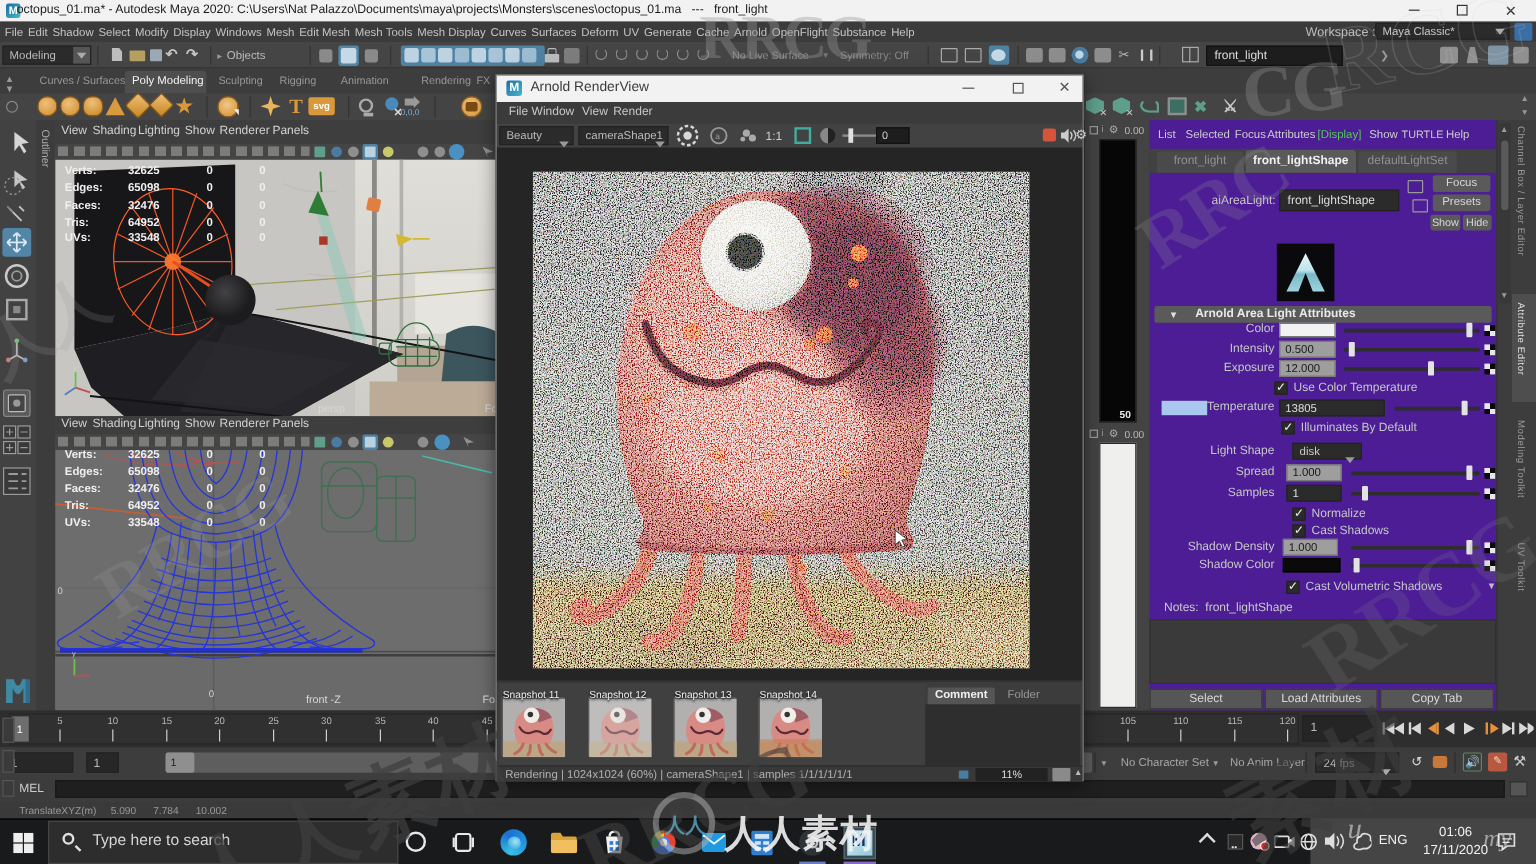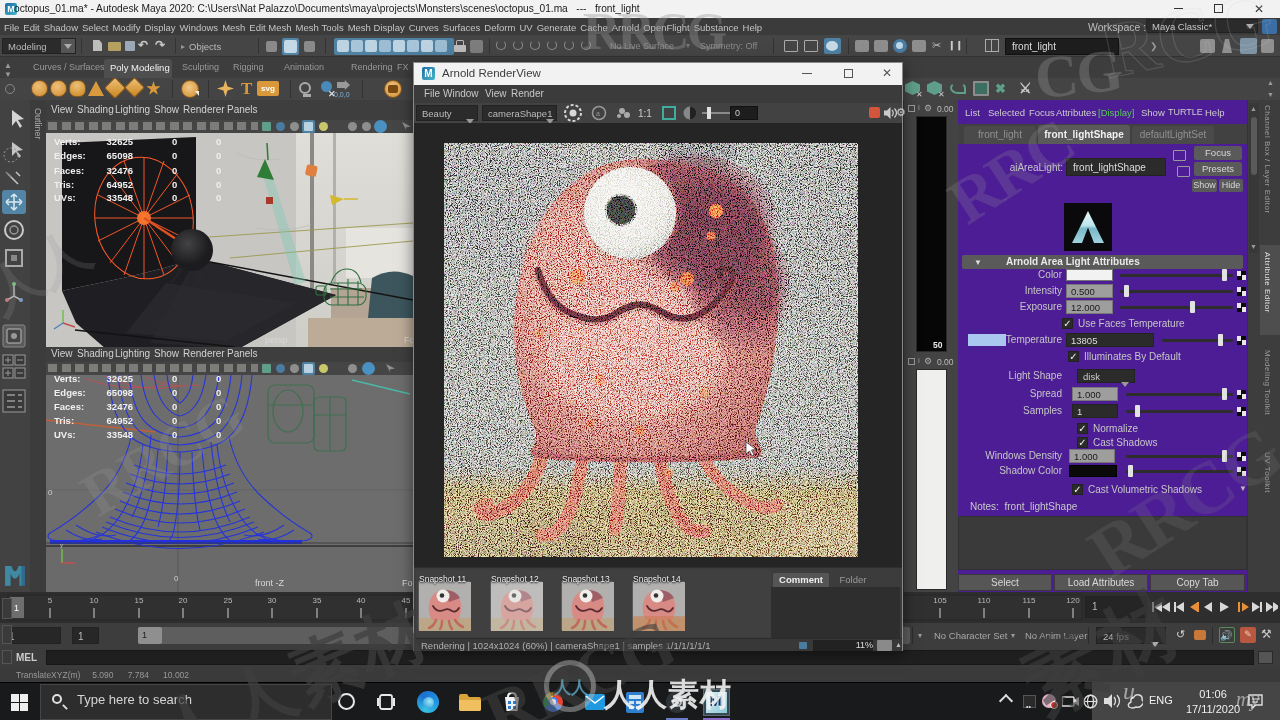--- a/index.html
+++ b/index.html
@@ -525,21 +525,21 @@
  <div class="abs" style="left:1151px;top:10px"><div class="ddarrow"></div></div>
  <div class="abs" style="left:1176px;top:5px;font-size:11px;color:#d8d8d8">↺</div>
  <div class="abs" style="left:1194px;top:7px;width:12px;height:10px;background:#c87838;border-radius:2px"></div>
  <div class="abs" style="left:1212px;top:4px;width:1px;height:17px;background:#2c2c2c"></div>
  <div class="abs" style="left:1219px;top:4px;width:16px;height:16px;border:1px solid #5a8a5a;border-radius:2px;color:#7ab87a;font-size:10px;text-align:center;line-height:15px">🔊</div>
  <div class="abs" style="left:1240px;top:4px;width:16px;height:16px;background:#b85840;border-radius:2px;color:#f0d0c0;font-size:9px;text-align:center;line-height:15px">✎</div>
  <div class="abs" style="left:1261px;top:4px;font-size:12px;color:#c8c8c8">⚒</div>
 </div>
 
 <div class="abs" style="left:0;top:648px;width:1280px;height:20px;background:#3c3c3c" id="melrow">
-  <div class="abs" style="left:16px;top:4px;font-size:10px;color:#ccc;font-weight:bold">MEL</div>
+  <div class="abs" style="left:16px;top:4px;font-size:10px;color:#ccc;font-weight:normal">MEL</div>
   <div class="abs" style="left:46px;top:2px;width:1208px;height:15px;background:#1f1f1f;border:1px solid #181818"></div>
   <div class="abs" style="left:1258px;top:3px;width:15px;height:13px;background:#555;border:1px solid #2a2a2a"></div>
 </div>
 
 <div class="abs" style="left:0;top:668px;width:1280px;height:14px;background:#3a3a3a">
   <div class="abs" style="left:16px;top:2px;font-size:8.5px;color:#999">TranslateXYZ(m)&nbsp;&nbsp;&nbsp;&nbsp;&nbsp;5.090&nbsp;&nbsp;&nbsp;&nbsp;&nbsp;&nbsp;7.784&nbsp;&nbsp;&nbsp;&nbsp;&nbsp;&nbsp;10.002</div>
 </div>
 
 <div class="abs" style="left:0;top:682px;width:1092px;height:38px;background:#191a1b;border-top:1px solid #000" id="taskbar">
  <svg class="abs" style="left:11px;top:11px" width="17" height="17">
@@ -674,40 +674,40 @@
               <stop offset="45%" stop-color="#bce4ec"></stop>
               <stop offset="55%" stop-color="#7ab8c8"></stop>
               <stop offset="100%" stop-color="#9fd4de"></stop>
             </linearGradient>
           </defs>
   <path d="M24,8 L40,40 L30,40 L24,24.5 L18,40 L8,40 Z" fill="url(#arn)"></path>
         </svg>
  </div>
  <div class="abs" style="left:4px;top:155px;width:281px;height:14px;background:#5a5a5a;border-radius:2px">
   <span class="abs" style="left:12px;top:3px;font-size:8px;color:#ddd">▼</span>
-  <span class="abs" style="left:44px;top:1px;font-size:10px;font-weight:bold;color:#e8e8e8">Arnold Area Light Attributes</span>
+  <span class="abs" style="left:34px;top:1px;font-size:10px;font-weight:bold;color:#e8e8e8">Arnold Area Light Attributes</span>
  </div>
  <div id="aerows">
         <div class="abs" style="left:14px;top:169px;width:90px;text-align:right;font-size:10px;color:#c6c6c6">Color</div>
         <div class="abs" style="left:108px;top:169px;width:47px;height:12px;background:#f2f2f2;border:1px solid #777"></div>
         <div class="abs" style="left:162px;top:174px;width:113px;height:3px;background:#2d2d2d;border-radius:1px"></div>
         <div class="abs" style="left:264px;top:169px;width:5px;height:12px;background:#e2e2e2;border-radius:1px"></div>
         <div class="abs" style="left:279px;top:171px;width:9px;height:9px;background:conic-gradient(#0a0a0a 25%,#e8e8e8 25% 50%,#0a0a0a 50% 75%,#e8e8e8 75%)"></div>
         <div class="abs" style="left:14px;top:185px;width:90px;text-align:right;font-size:10px;color:#c6c6c6">Intensity</div>
         <div class="abs" style="left:108px;top:184px;width:47px;height:14px;background:#9e9e9e;border:1px solid #777;color:#1a1a1a;font-size:9.5px;padding:1px 4px">0.500</div>
         <div class="abs" style="left:162px;top:190px;width:113px;height:3px;background:#2d2d2d;border-radius:1px"></div>
         <div class="abs" style="left:166px;top:185px;width:5px;height:12px;background:#e2e2e2;border-radius:1px"></div>
         <div class="abs" style="left:279px;top:187px;width:9px;height:9px;background:conic-gradient(#0a0a0a 25%,#e8e8e8 25% 50%,#0a0a0a 50% 75%,#e8e8e8 75%)"></div>
         <div class="abs" style="left:14px;top:201px;width:90px;text-align:right;font-size:10px;color:#c6c6c6">Exposure</div>
         <div class="abs" style="left:108px;top:200px;width:47px;height:14px;background:#9e9e9e;border:1px solid #777;color:#1a1a1a;font-size:9.5px;padding:1px 4px">12.000</div>
         <div class="abs" style="left:162px;top:206px;width:113px;height:3px;background:#2d2d2d;border-radius:1px"></div>
         <div class="abs" style="left:232px;top:201px;width:5px;height:12px;background:#e2e2e2;border-radius:1px"></div>
         <div class="abs" style="left:279px;top:203px;width:9px;height:9px;background:conic-gradient(#0a0a0a 25%,#e8e8e8 25% 50%,#0a0a0a 50% 75%,#e8e8e8 75%)"></div>
         <div class="abs" style="left:104px;top:218px;width:11px;height:11px;background:#2b2b2b;border:1px solid #222;color:#f0f0f0;font-size:10px;line-height:10px;text-align:center">✓</div>
-        <div class="abs" style="left:120px;top:218px;font-size:10px;color:#c6c6c6">Use Faces Temperature</div>
+        <div class="abs" style="left:120px;top:218px;font-size:10px;color:#c6c6c6">Use Color Temperature</div>
         <div class="abs" style="left:10px;top:234px;width:38px;height:12px;background:#a9c7ef"></div>
         <div class="abs" style="left:14px;top:234px;width:90px;text-align:right;font-size:10px;color:#c6c6c6">Temperature</div>
         <div class="abs" style="left:108px;top:233px;width:88px;height:14px;background:#2b2b2b;border:1px solid #222;color:#ddd;font-size:9.5px;padding:1px 4px">13805</div>
         <div class="abs" style="left:204px;top:239px;width:71px;height:3px;background:#2d2d2d;border-radius:1px"></div>
         <div class="abs" style="left:260px;top:234px;width:5px;height:12px;background:#e2e2e2;border-radius:1px"></div>
         <div class="abs" style="left:279px;top:236px;width:9px;height:9px;background:conic-gradient(#0a0a0a 25%,#e8e8e8 25% 50%,#0a0a0a 50% 75%,#e8e8e8 75%)"></div>
         <div class="abs" style="left:110px;top:251px;width:11px;height:11px;background:#2b2b2b;border:1px solid #222;color:#f0f0f0;font-size:10px;line-height:10px;text-align:center">✓</div>
         <div class="abs" style="left:126px;top:251px;font-size:10px;color:#c6c6c6">Illuminates By Default</div>
         <div class="abs" style="left:14px;top:270px;width:90px;text-align:right;font-size:10px;color:#c6c6c6">Light Shape</div>
         <div class="abs" style="left:119px;top:269px;width:58px;height:14px;background:#2b2b2b;border:1px solid #222;color:#ccc;font-size:9.5px;padding:1px 5px">disk</div>
@@ -719,21 +719,21 @@
         <div class="abs" style="left:279px;top:290px;width:9px;height:9px;background:conic-gradient(#0a0a0a 25%,#e8e8e8 25% 50%,#0a0a0a 50% 75%,#e8e8e8 75%)"></div>
         <div class="abs" style="left:14px;top:305px;width:90px;text-align:right;font-size:10px;color:#c6c6c6">Samples</div>
         <div class="abs" style="left:114px;top:304px;width:46px;height:14px;background:#2b2b2b;border:1px solid #222;color:#ddd;font-size:9.5px;padding:1px 4px">1</div>
         <div class="abs" style="left:168px;top:310px;width:107px;height:3px;background:#2d2d2d;border-radius:1px"></div>
         <div class="abs" style="left:177px;top:305px;width:5px;height:12px;background:#e2e2e2;border-radius:1px"></div>
         <div class="abs" style="left:279px;top:307px;width:9px;height:9px;background:conic-gradient(#0a0a0a 25%,#e8e8e8 25% 50%,#0a0a0a 50% 75%,#e8e8e8 75%)"></div>
         <div class="abs" style="left:119px;top:323px;width:11px;height:11px;background:#2b2b2b;border:1px solid #222;color:#f0f0f0;font-size:10px;line-height:10px;text-align:center">✓</div>
         <div class="abs" style="left:135px;top:323px;font-size:10px;color:#c6c6c6">Normalize</div>
         <div class="abs" style="left:119px;top:337px;width:11px;height:11px;background:#2b2b2b;border:1px solid #222;color:#f0f0f0;font-size:10px;line-height:10px;text-align:center">✓</div>
         <div class="abs" style="left:135px;top:337px;font-size:10px;color:#c6c6c6">Cast Shadows</div>
-        <div class="abs" style="left:14px;top:350px;width:90px;text-align:right;font-size:10px;color:#c6c6c6">Windows Density</div>
+        <div class="abs" style="left:14px;top:350px;width:90px;text-align:right;font-size:10px;color:#c6c6c6">Shadow Density</div>
         <div class="abs" style="left:111px;top:349px;width:46px;height:14px;background:#9e9e9e;border:1px solid #777;color:#1a1a1a;font-size:9.5px;padding:1px 4px">1.000</div>
         <div class="abs" style="left:168px;top:355px;width:107px;height:3px;background:#2d2d2d;border-radius:1px"></div>
         <div class="abs" style="left:264px;top:350px;width:5px;height:12px;background:#e2e2e2;border-radius:1px"></div>
         <div class="abs" style="left:279px;top:352px;width:9px;height:9px;background:conic-gradient(#0a0a0a 25%,#e8e8e8 25% 50%,#0a0a0a 50% 75%,#e8e8e8 75%)"></div>
         <div class="abs" style="left:14px;top:365px;width:90px;text-align:right;font-size:10px;color:#c6c6c6">Shadow Color</div>
         <div class="abs" style="left:111px;top:365px;width:48px;height:12px;background:#0a0a0a;border:1px solid #000"></div>
         <div class="abs" style="left:168px;top:370px;width:107px;height:3px;background:#2d2d2d;border-radius:1px"></div>
         <div class="abs" style="left:170px;top:365px;width:5px;height:12px;background:#e2e2e2;border-radius:1px"></div>
         <div class="abs" style="left:279px;top:367px;width:9px;height:9px;background:conic-gradient(#0a0a0a 25%,#e8e8e8 25% 50%,#0a0a0a 50% 75%,#e8e8e8 75%)"></div>
         <div class="abs" style="left:114px;top:384px;width:11px;height:11px;background:#2b2b2b;border:1px solid #222;color:#f0f0f0;font-size:10px;line-height:10px;text-align:center">✓</div>
@@ -963,21 +963,21 @@
           </svg></div>
 <div class="abs" style="left:219px;top:6px;font-size:8.5px;color:#f0f0f0;text-shadow:0 1px 2px #000;z-index:3">Snapshot 14</div>
   <div class="abs" style="left:359px;top:5px;width:56px;height:14px;background:#555;border-radius:2px 2px 0 0;color:#f0f0f0;font-size:9.5px;font-weight:bold;text-align:center;line-height:14px">Comment</div>
   <div class="abs" style="left:417px;top:5px;width:44px;height:14px;color:#999;font-size:9.5px;text-align:center;line-height:14px">Folder</div>
   <div class="abs" style="left:357px;top:19px;width:129px;height:52px;background:#2e2e2e"></div>
  </div>
 
  <div class="abs" style="left:0;top:575px;width:488px;height:13px;background:#383838;border-top:1px solid #2c2c2c">
   <div class="abs" style="left:7px;top:1px;font-size:9.5px;color:#b0b0b0">Rendering | 1024x1024 (60%) | cameraShape1 | samples 1/1/1/1/1/1</div>
   <div class="abs" style="left:385px;top:3px;width:8px;height:7px;background:#4a7ba0;border-radius:1px"></div>
-  <div class="abs" style="left:399px;top:1px;width:60px;height:11px;background:#222;color:#ddd;font-size:9px;text-align:right;line-height:11px">11%</div>
+  <div class="abs" style="left:399px;top:1px;width:60px;height:11px;background:#222;color:#ddd;font-size:9px;text-align:center;line-height:11px">11%</div>
   <div class="abs" style="left:463px;top:1px;width:15px;height:11px;background:#8a8a8a;border-radius:1px"></div>
   <div class="abs" style="left:481px;top:2px;font-size:7px;color:#bbb">▲</div>
  </div>
 </div>
 
 <div class="abs" style="left:0;top:0;width:1280px;height:720px;pointer-events:none;z-index:90" id="watermarks">
  <div class="abs" style="left:583px;top:2px;font-family:'Liberation Serif',serif;font-weight:bold;font-size:52px;letter-spacing:-3px;color:rgba(150,150,150,.38)">RRCG</div>
  <div class="abs" style="left:1035px;top:40px;font-family:'Liberation Serif',serif;font-weight:bold;font-size:60px;letter-spacing:-2px;color:rgba(140,140,140,.38);transform:rotate(-6deg)">CG</div>
  <div class="abs" style="left:1100px;top:-10px;font-family:'Liberation Serif',serif;font-weight:bold;font-size:78px;color:transparent;-webkit-text-stroke:1.2px rgba(210,210,210,.17);transform:rotate(-12deg)">RCG</div>
  <div class="abs" style="left:945px;top:135px;font-family:'Liberation Serif',serif;font-weight:bold;font-size:64px;letter-spacing:-2px;color:rgba(150,150,150,.22);transform:rotate(-33deg)">RRC</div>

